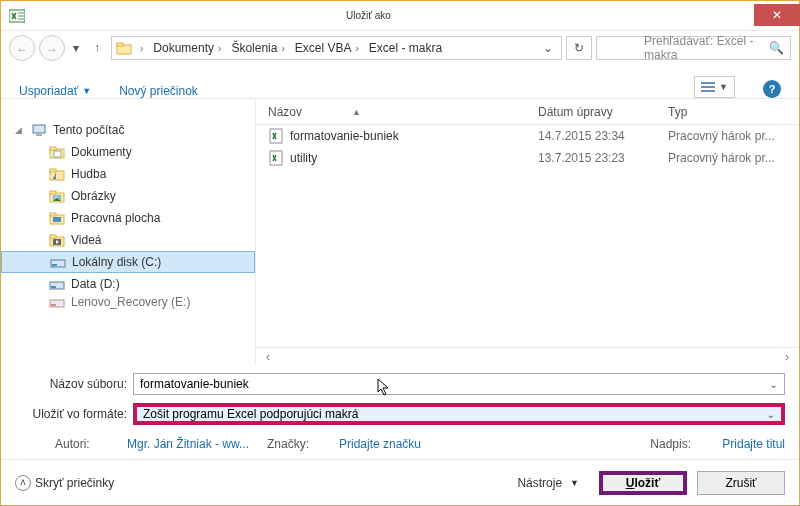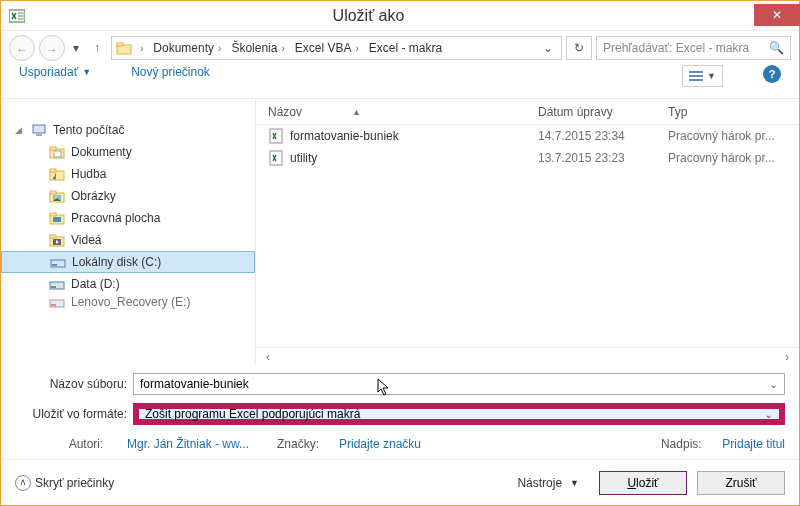--- a/index.html
+++ b/index.html
@@ -1,35 +1,35 @@
 <!DOCTYPE html>
 <html><head>
 <meta charset="utf-8">
 <style>
 * { box-sizing: border-box; margin: 0; padding: 0; font-family: "Segoe UI", Tahoma, sans-serif; font-size: 12px; }
 body { background: #fff; }
 .window { width: 800px; height: 506px; border: 1px solid #e8a33d; background: #fff; display: flex; flex-direction: column; position: relative; }
 .titlebar { height: 30px; background: #fff; display: flex; align-items: center; border-bottom: 1px solid #e8e8e8; }
 .titlebar .appicon { width: 20px; height: 20px; margin: 0 6px; display: flex; align-items: center; justify-content: center; }
-.titlebar .title { flex: 1; text-align: center; color: #333; font-size: 16px; margin-right: 50px; }
+.titlebar .title { flex: 1; text-align: center; color: #333; font-size: 10px; margin-right: 50px; }
 .titlebar .close { width: 46px; height: 22px; background: #c75050; color: #fff; display: flex; align-items: center; justify-content: center; margin-right: -1px; margin-top: -1px; cursor: pointer; }
 .titlebar .close span { font-size: 12px; }
 .navbar { height: 34px; display: flex; align-items: center; padding: 0 8px; gap: 4px; }
 .navbtn { width: 26px; height: 26px; border: 1px solid #ccc; border-radius: 50%; display: flex; align-items: center; justify-content: center; color: #999; background: #fafafa; }
 .navbtn.small { width: 14px; height: 18px; border: none; border-radius: 0; color: #555; background: transparent; }
 .navup { width: 20px; height: 22px; display: flex; align-items: center; justify-content: center; color: #555; }
 .address { flex: 1; height: 24px; border: 1px solid #ccc; display: flex; align-items: center; padding: 0 4px; gap: 2px; background: #fff; }
 .address .foldericon { width: 16px; height: 16px; margin-right: 2px; }
 .crumb { padding: 0 4px; color: #333; display: flex; align-items: center; gap: 4px; }
 .crumb .chev { color: #666; font-size: 10px; }
 .addr-chev { margin-left: auto; color: #555; padding: 0 4px; }
 .refresh { width: 26px; height: 24px; border: 1px solid #ccc; display: flex; align-items: center; justify-content: center; color: #555; }
 .searchbox { width: 195px; height: 24px; border: 1px solid #ccc; display: flex; align-items: center; padding: 0 6px; color: #888; }
-.searchbox span.ph { flex: 1; }
-.toolbar { height: 34px; display: flex; align-items: flex-start; padding: 0 18px; gap: 40px; border-bottom: 1px solid #e8e8e8; }
+.searchbox span.ph { flex: 1; margin-left: 41px; }
+.toolbar { height: 34px; display: flex; align-items: flex-end; padding: 0 18px; gap: 28px; border-bottom: 1px solid #e8e8e8; }
 .toolbar .t-item { color: #1a6fb0; display: flex; align-items: center; gap: 4px; }
 .toolbar .spacer { flex: 1; }
 .toolbar .viewbtn { border: 1px solid #ccc; height: 22px; padding: 0 6px; display: flex; align-items: center; gap: 4px; color: #555; }
 .toolbar .help { width: 18px; height: 18px; border-radius: 50%; background: #2a7ab0; color: #fff; display: flex; align-items: center; justify-content: center; font-size: 11px; font-weight: bold; }
 .body { flex: 1; display: flex; min-height: 0; }
 .tree { width: 255px; border-right: 1px solid #e8e8e8; overflow: hidden; padding-top: 20px; }
 .tree-item { display: flex; align-items: center; height: 22px; padding-left: 28px; gap: 6px; color: #333; }
 .tree-item.child { padding-left: 48px; }
 .tree-item.selected { background: #d0e7f8; border: 1px solid #7fb8e0; }
 .tree-item .expander { width: 10px; color: #888; font-size: 9px; margin-left: -14px; }
@@ -46,34 +46,34 @@
 .frow .col-type { flex: 1; color: #707070; }
 .hscroll { height: 18px; border-top: 1px solid #e8e8e8; display: flex; align-items: center; padding: 0 4px; color: #777; font-size: 10px; }
 .hscroll .arrow { width: 16px; text-align: center; }
 .hscroll .track { flex: 1; }
 .bottom { padding: 8px 14px 8px 22px; display: flex; flex-direction: column; gap: 8px; }
 .form-row { display: flex; align-items: center; gap: 6px; }
 .form-row .lbl { width: 104px; text-align: right; color: #333; }
 .form-row .field { flex: 1; height: 22px; border: 1px solid #aaa; padding: 0 6px; display: flex; align-items: center; background: #fff; }
 .form-row .field .fval { flex: 1; }
 .form-row .field.filename .fval { color: #000; }
-.form-row .field.format { background: #e8f0fb; border: 6px solid #be185d; }
+.form-row .field.format { background: #e8f0fb; border: 4px solid #be185d; }
 .form-row .field .dd { color: #555; font-size: 10px; }
 .meta-row { display: flex; align-items: center; gap: 10px; padding-left: 32px; padding-top: 4px; }
-.meta-row .mlab { color: #555; width: 62px; text-align: center; }
+.meta-row .mlab { color: #555; width: 62px; text-align: left; }
 .meta-row .mval { color: #1a6fb0; width: 130px; }
 .meta-row .gap { flex: 1; }
 .chk-row { display: flex; align-items: center; gap: 6px; padding-left: 150px; padding-top: 6px; padding-bottom: 4px; }
 .chk-row .box { width: 13px; height: 13px; border: 1px solid #888; background: #fff; }
 .footer { height: 46px; border-top: 1px solid #e8e8e8; display: flex; align-items: center; padding: 0 14px; gap: 10px; }
 .footer .hfold { display: flex; align-items: center; gap: 4px; color: #333; }
 .footer .spacer { flex: 1; }
 .footer .tools { display: flex; align-items: center; gap: 8px; color: #333; margin-right: 10px; }
 .footer .btn { width: 88px; height: 24px; border: 1px solid #aaa; background: #eee; display: flex; align-items: center; justify-content: center; }
-.footer .btn.primary { border: 1px solid #701a75; }
+.footer .btn.primary { border: 4px solid #701a75; font-weight: bold; }
 .cursor { position: absolute; left: 376px; top: 377px; pointer-events: none; font-size: 16px; color: #000; }
 svg { display: block; }
 .sort-arrow { font-size: 9px; color: #777; }
 </style>
 </head>
 <body>
 
 <div class="window">
 
   <div class="titlebar">

